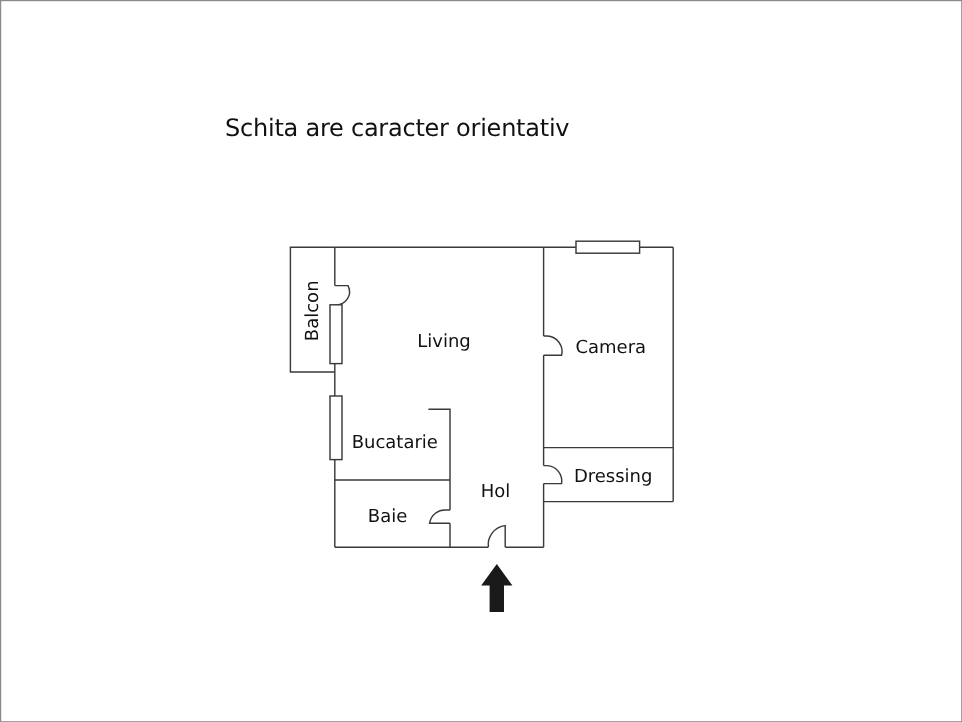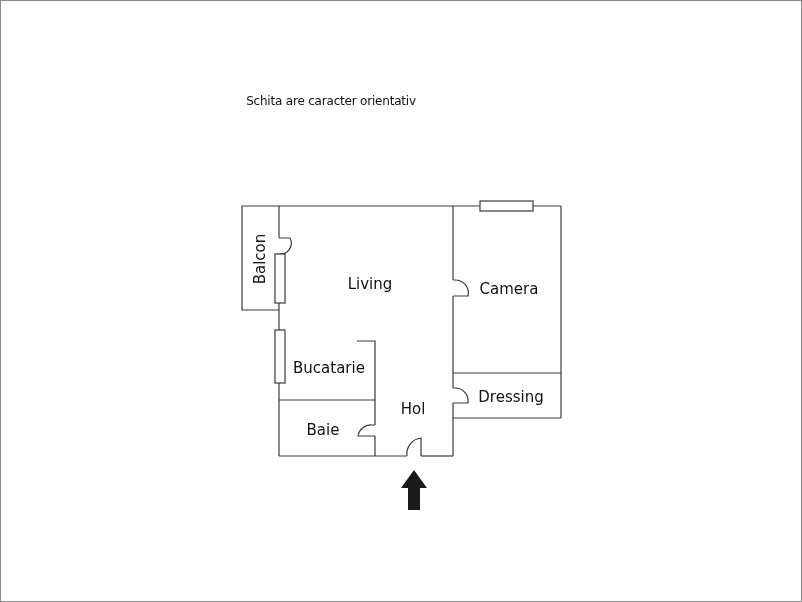--- a/index.html
+++ b/index.html
@@ -1,18 +1,18 @@
 <!DOCTYPE html>
 <html><head>
 <meta charset="utf-8">
 <style>
   html, body { margin: 0; padding: 0; background: #ffffff; }
   body { width: 802px; height: 602px; overflow: hidden; position: relative; font-family: "DejaVu Sans", "Liberation Sans", sans-serif; }
   .frame { position: absolute; left: 0; top: 0; width: 800px; height: 600px; border: 1px solid #8a8a8a; }
-  .title { position: absolute; left: 0; width: 662px; top: 94px; text-align: center; font-size: 12px; color: #111; letter-spacing: -0.2px; }
+  .title { position: absolute; left: 0; width: 662px; top: 94px; text-align: center; font-size: 20px; color: #111; letter-spacing: -0.2px; }
   svg { position: absolute; left: 0; top: 0; }
   .label { font-family: "DejaVu Sans", "Liberation Sans", sans-serif; font-size: 15px; fill: #111; }
 </style>
 </head>
 <body>
 
 <div class="frame"></div>
 <div class="title">Schita are caracter orientativ</div>
 
 <svg width="802" height="602" viewBox="0 0 802 602">

